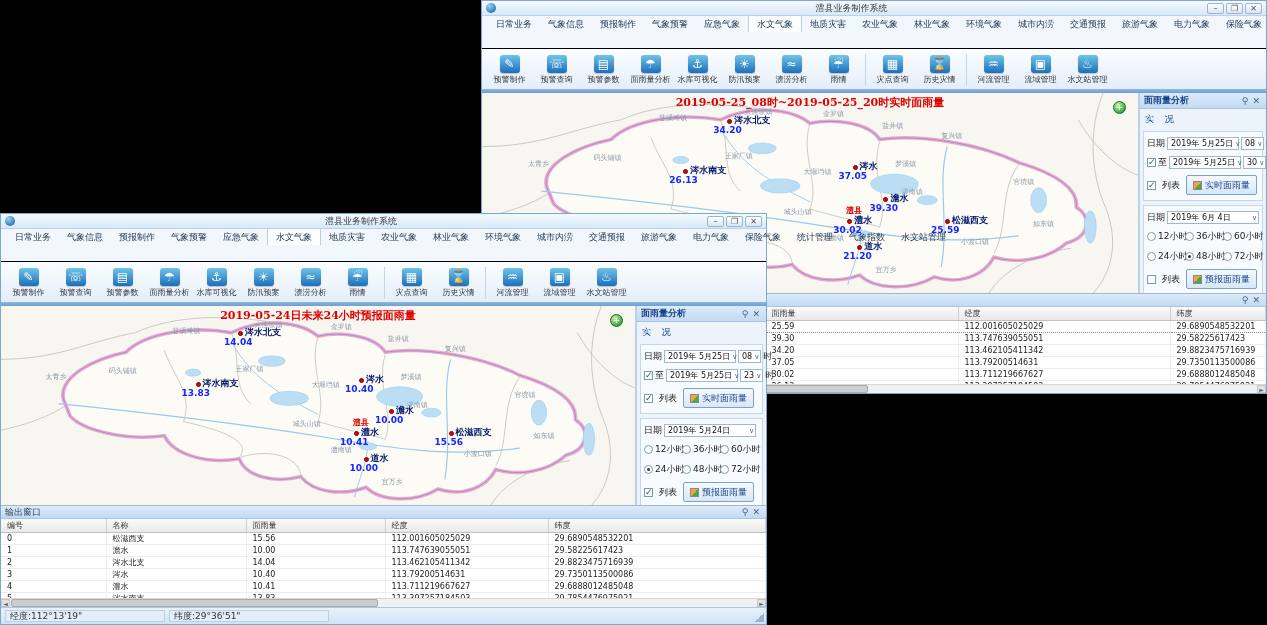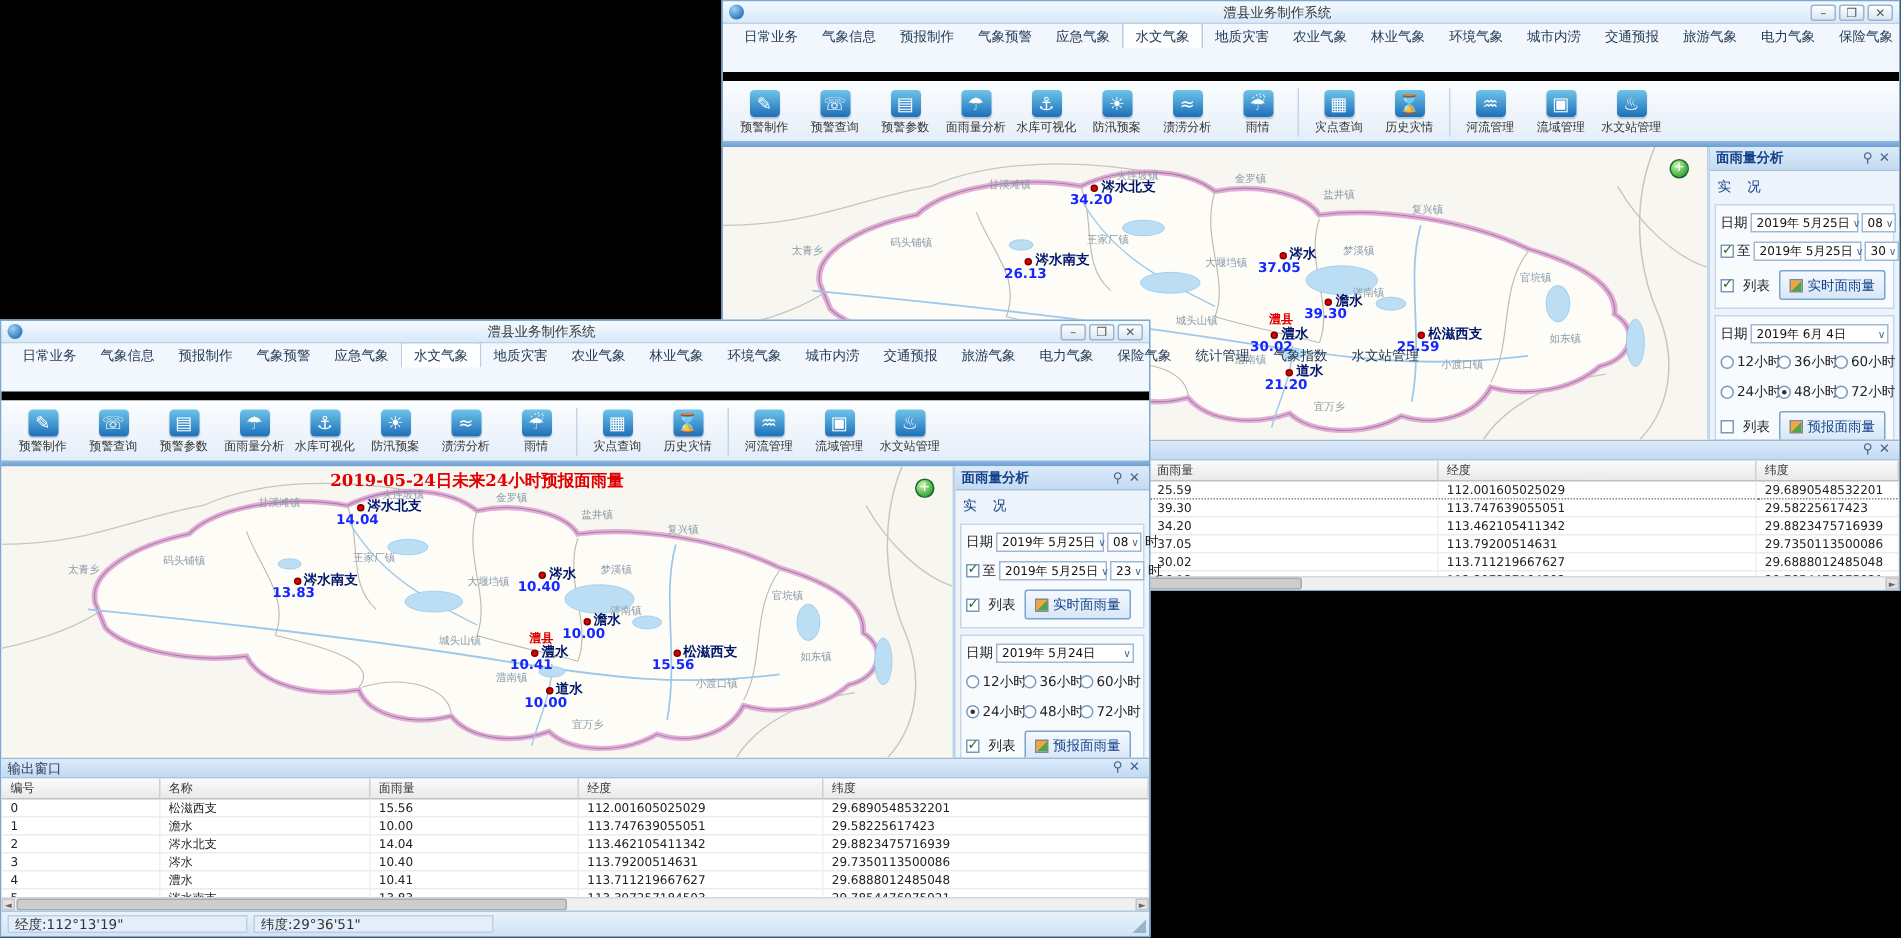--- a/index.html
+++ b/index.html
@@ -15,21 +15,21 @@
   .titlebar { height:15px; flex:0 0 15px; display:flex; align-items:center;
     background:linear-gradient(#f4fafe,#d8e9f8); border-bottom:1px solid #b9d1e9; padding:0 4px;gap:16px; }
   .appicon { width:10px; height:10px; border-radius:50%;
     background:radial-gradient(circle at 35% 30%,#9fd2f4,#2f7cc0 70%,#145a96); flex:0 0 10px; }
   .titletext { flex:1; text-align:center; color:#3a3a3a; font-size:9px; }
   .wbtns { display:flex; gap:2px; }
   .wbtn { width:17px; height:11px; border:1px solid #9cb4cc; border-radius:2px;
     background:linear-gradient(#fdfefe,#d9e6f2); font-size:8px; line-height:9px; text-align:center; color:#555; }
 
   .menubar { height:30px; flex:0 0 15px; background:#f1f7fd; display:flex; align-items:flex-end;
-    border-bottom:6px solid #000000; padding:16px 6px; }
+    border-bottom:1px solid #000000; padding:16px 6px; }
   .menutab { padding:2px 8px 1px; color:#243a55; white-space:nowrap; }
   .menutab.selected { background:#fdfeff; border:1px solid #b8cfe6; border-bottom:none; border-radius:2px 2px 0 0; }
 
   .toolbar { height:40px; flex:0 0 40px; background:linear-gradient(#fbfdff,#e4eef9);
     display:flex; align-items:center; padding:2px 4px 1px; }
   .tool { width:47px; display:flex; flex-direction:column; align-items:center; gap:1px; }
   .ticon { width:20px; height:18px; border-radius:3px; text-align:center; line-height:18px;
     color:#fff; font-size:12px;
     background:linear-gradient(#6fc4e8,#1d6fba); box-shadow:0 1px 1px rgba(0,0,0,.2); }
   .tlabel { font-size:8px; color:#333; white-space:nowrap; }
@@ -218,20 +218,21 @@
           <ellipse cx="282" cy="62" rx="14" ry="6" fill="#bcdef5" stroke="#90c4e8" stroke-width="0.5"></ellipse>
           <ellipse cx="300" cy="104" rx="20" ry="8" fill="#bcdef5" stroke="#90c4e8" stroke-width="0.5"></ellipse>
           <ellipse cx="415" cy="102" rx="24" ry="11" fill="#bcdef5" stroke="#90c4e8" stroke-width="0.5"></ellipse>
           <ellipse cx="448" cy="120" rx="10" ry="5" fill="#bcdef5" stroke="#90c4e8" stroke-width="0.5"></ellipse>
           <ellipse cx="382" cy="158" rx="9" ry="4" fill="#bcdef5" stroke="#90c4e8" stroke-width="0.5"></ellipse>
           <ellipse cx="560" cy="120" rx="8" ry="14" fill="#bcdef5" stroke="#90c4e8" stroke-width="0.5"></ellipse>
           <ellipse cx="612" cy="150" rx="6" ry="18" fill="#bcdef5" stroke="#90c4e8" stroke-width="0.5"></ellipse>
           <ellipse cx="200" cy="75" rx="8" ry="4" fill="#bcdef5" stroke="#90c4e8" stroke-width="0.5"></ellipse>
         </g>
       </svg>
+      <div class="map-title">2019-05-25_08时~2019-05-25_20时实时面雨量</div>
       <div class="map-labels">
           <span class="st-dot" style="left: calc(37.7% - 2px); top: calc(13.8% - 2px);"></span>
           <span class="st-name" style="left: calc(37.7% + 5px); top: calc(13.8% - 7px);">涔水北支</span>
           <span class="st-val" style="left: calc(37.7% - 16px); top: calc(13.8% + 4px);">34.20</span>
           <span class="st-dot" style="left: calc(31% - 2px); top: calc(39% - 2px);"></span>
           <span class="st-name" style="left: calc(31% + 5px); top: calc(39% - 7px);">涔水南支</span>
           <span class="st-val" style="left: calc(31% - 16px); top: calc(39% + 4px);">26.13</span>
           <span class="st-dot" style="left: calc(56.8% - 2px); top: calc(37% - 2px);"></span>
           <span class="st-name" style="left: calc(56.8% + 5px); top: calc(37% - 7px);">涔水</span>
           <span class="st-val" style="left: calc(56.8% - 16px); top: calc(37% + 4px);">37.05</span>

